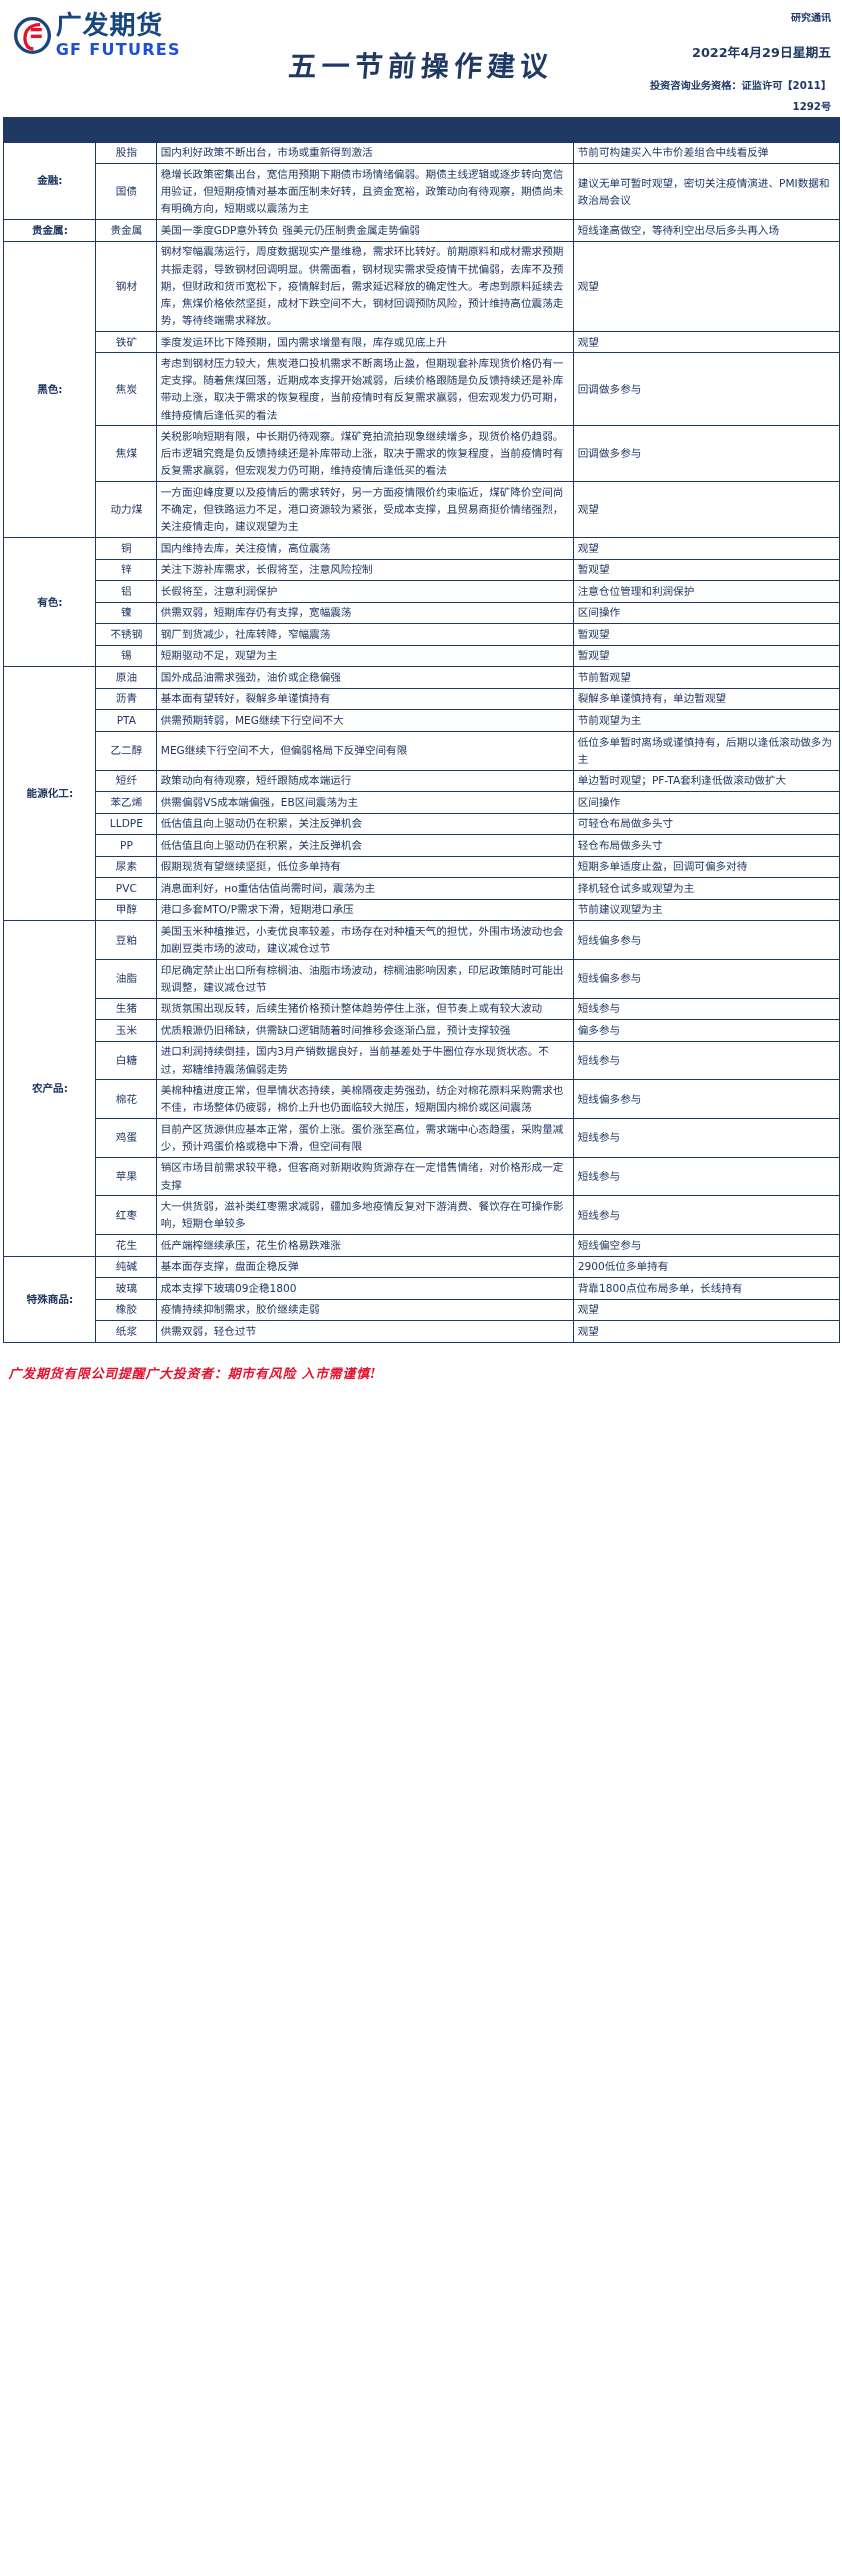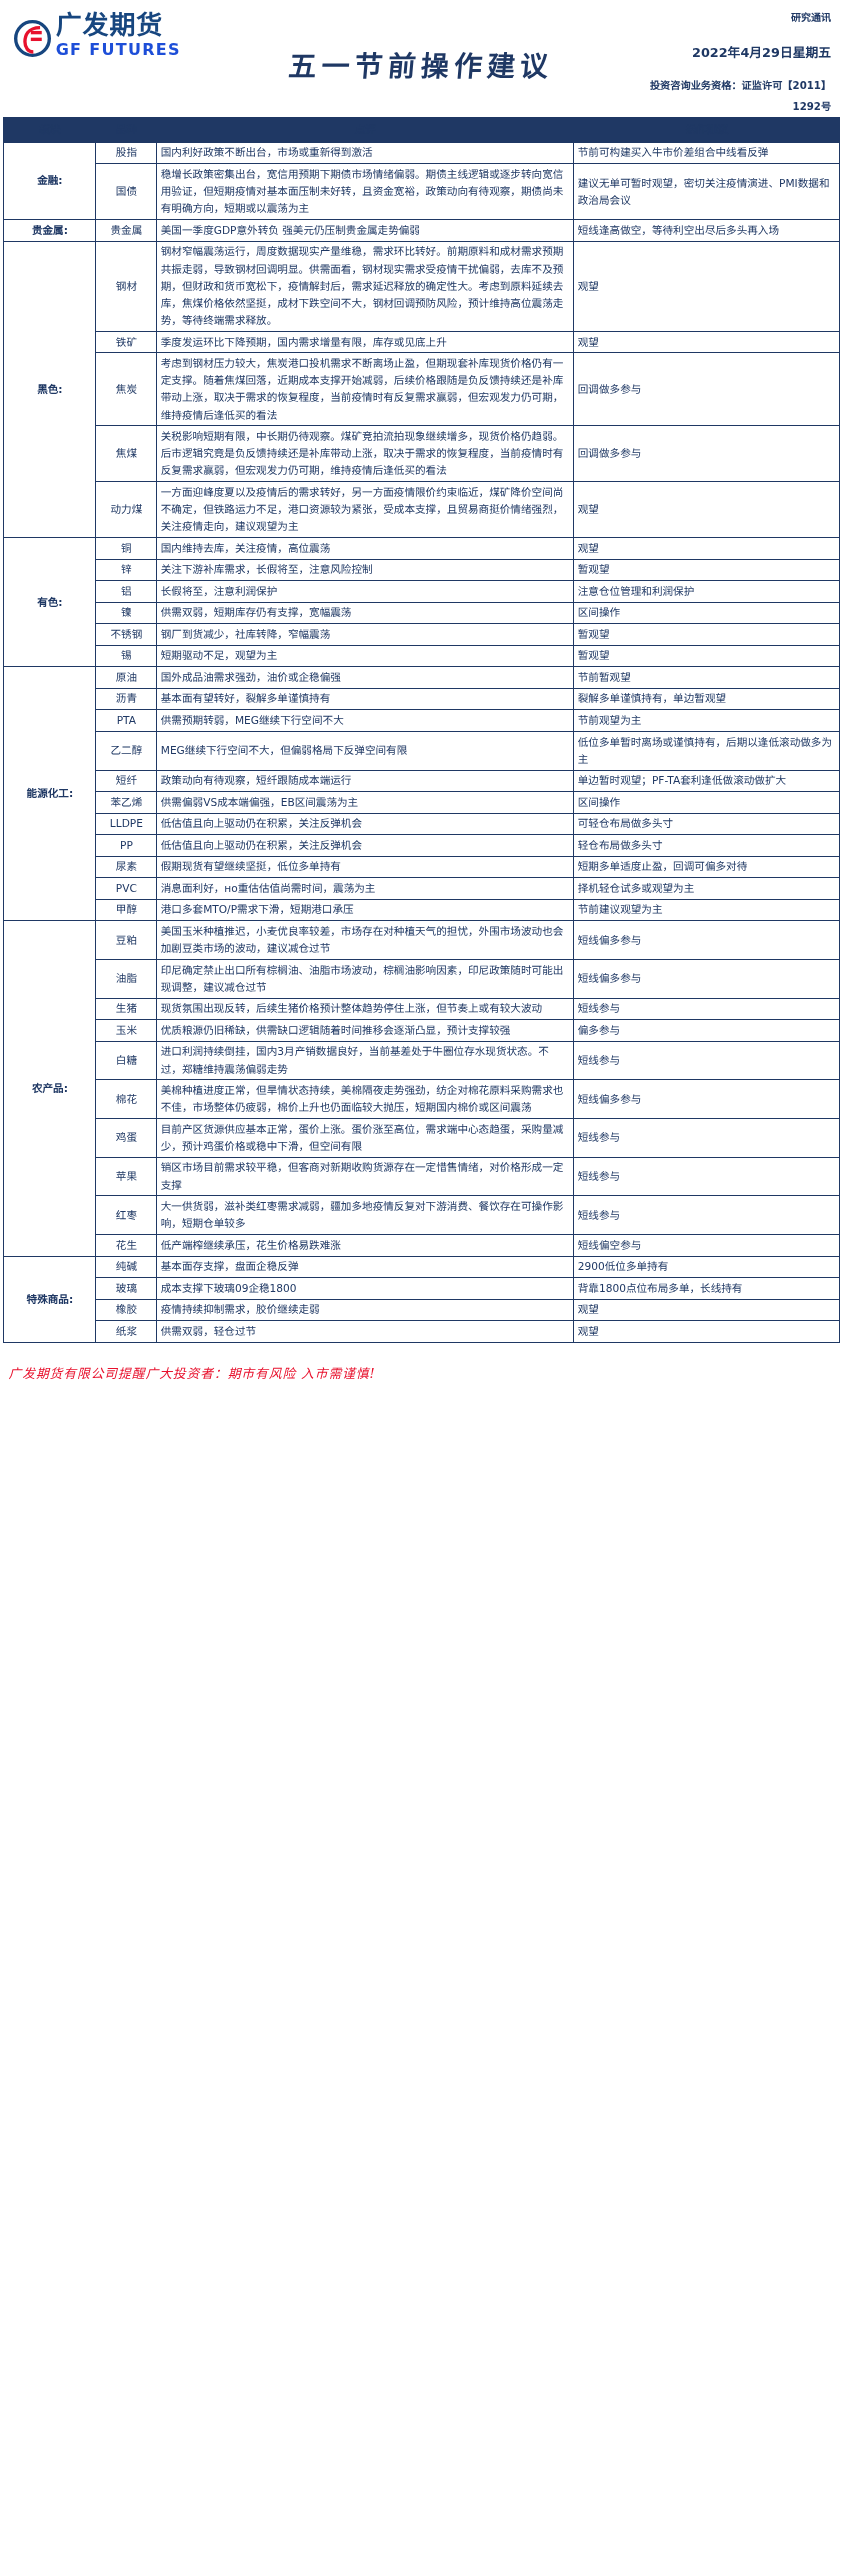--- a/index.html
+++ b/index.html
@@ -8,21 +8,21 @@
     width:843px;
     background:#ffffff;
     font-family:"DejaVu Sans","Liberation Sans",sans-serif;
     color:#1f3864;
     -webkit-font-smoothing:none;
   }
   .page{width:843px;position:relative;box-sizing:border-box;padding:0 3.4px;}
 
   
   .header{position:relative;height:117px;}
-  .logo{position:absolute;left:10.2px;top:12px;display:flex;align-items:flex-end;}
+  .logo{position:absolute;left:10.2px;top:12px;display:flex;align-items:center;}
   .logo-mark{width:37px;height:39px;position:relative;margin-right:5.1px;}
   .logo-text{display:flex;flex-direction:column;line-height:1;}
   .logo-cn{font-size:26px;font-weight:bold;color:#17467f;letter-spacing:0.9px;}
   .logo-en{font-size:16px;font-weight:bold;color:#1d4ed8;letter-spacing:1.3px;margin-top:4.3px;}
 
   .doc-title{
     position:absolute;left:0;right:0;top:44px;text-align:center;
     font-family:"DejaVu Serif","Liberation Serif",serif;
     font-size:28px;font-weight:bold;color:#1f3864;letter-spacing:5.1px;
     transform:skewX(-5deg);
@@ -71,21 +71,21 @@
   td.item{text-align:center;font-size:11px;}
   td.comment{text-align:left;margin-top:48px;}
   td.advice{text-align:left;}
 
   
   .footer{margin:3.4px 5.1px 0 5.1px;}
   .disc{font-size:10.6px;line-height:1.78;color:#1f3864;text-align:justify;}
   .disc b{font-weight:bold;font-size:12px;}
   .warn{
     margin-top:20.4px;margin-bottom:5.1px;
-    color:#e8112d;font-weight:normal;font-size:12.8px;letter-spacing:0.9px;
+    color:#e8112d;font-weight:bold;font-size:12.8px;letter-spacing:0.9px;
     font-family:"DejaVu Serif","Liberation Serif",serif;
     font-style:italic;
   }
 </style>
 </head>
 <body>
 
 <div class="page">
 
   <div class="header">

